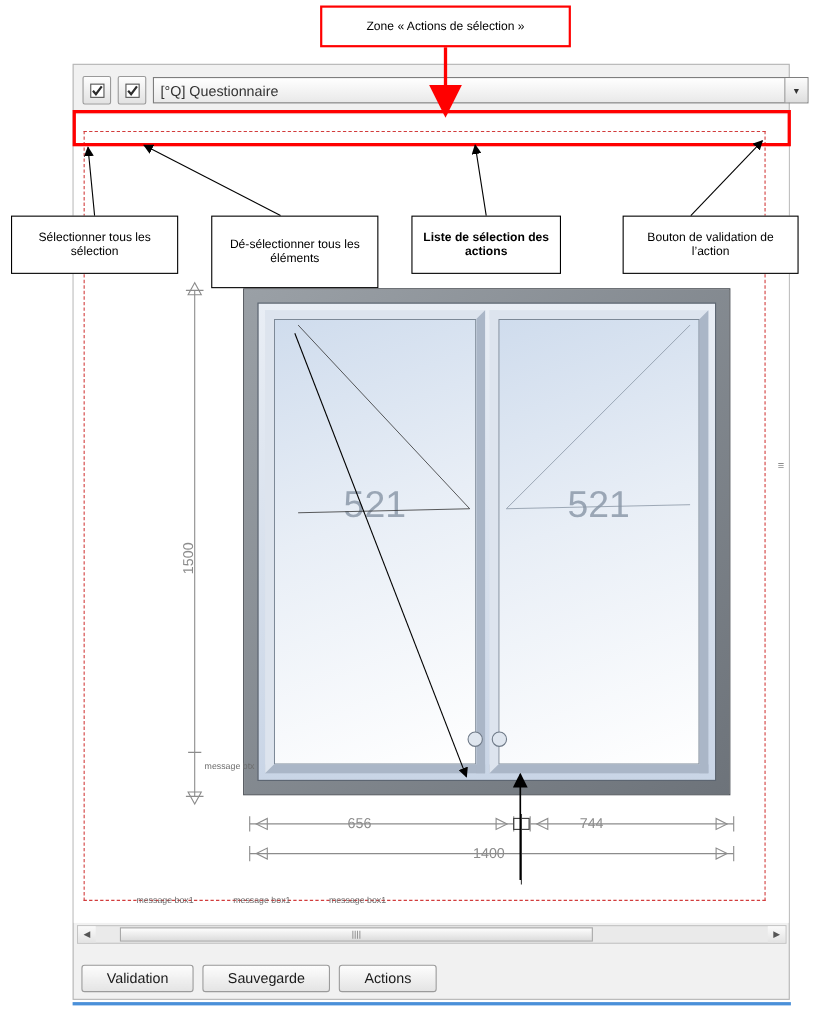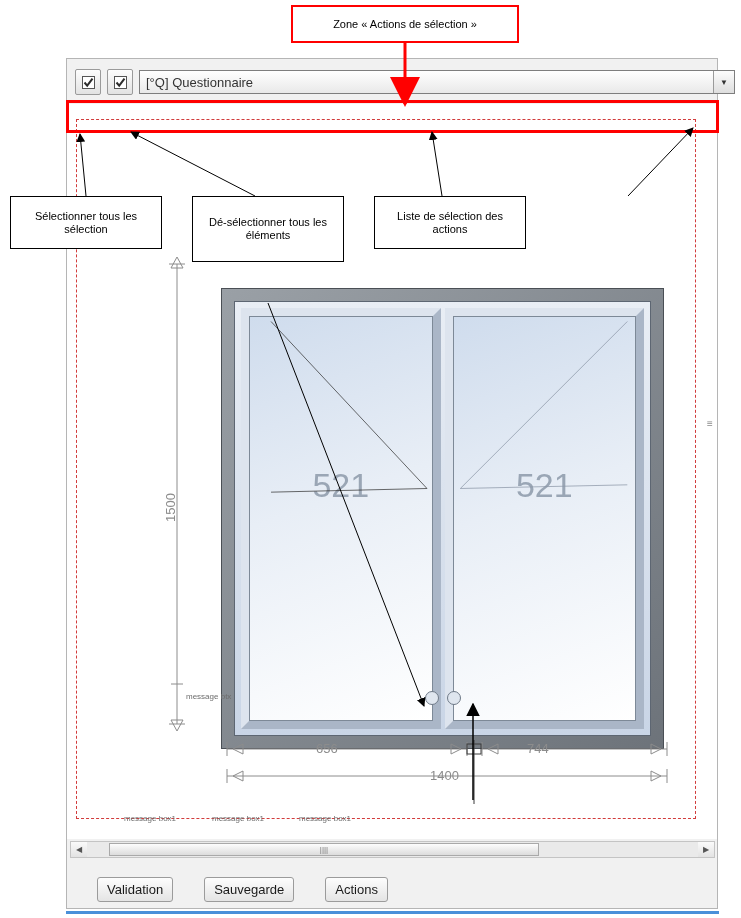--- a/index.html
+++ b/index.html
@@ -45,21 +45,21 @@
   #callout-select-all {
     left: 10px; top: 196px;
     width: 152px; height: 53px;
   }
   #callout-deselect-all {
     left: 192px; top: 196px;
     width: 152px; height: 66px;
   }
   #callout-action-list {
     left: 374px; top: 196px;
-    width: 152px; height: 53px;
+    width: 136px; height: 53px; font-weight: bold;
   }
   #callout-validate {
     left: 566px; top: 196px;
     width: 160px; height: 53px;
   }
 
   
   .app-window {
     position: absolute;
     left: 66px; top: 58px;
@@ -157,21 +157,20 @@
 
   
   .win-outer {
     position: absolute;
     left: 221px; top: 262px;
     width: 443px; height: 461px;
     background: linear-gradient(135deg,#9aa0a6,#6d737a);
     border: 1px solid #4a4f55;
     box-sizing: border-box;
     padding: 12px;
-    margin-top: 26px;
   }
   .win-inner {
     width: 100%; height: 100%;
     background: linear-gradient(#e9eef5, #c9d5e6);
     border: 1px solid #5d6672;
     box-sizing: border-box;
     display: flex;
     padding: 6px;
     gap: 4px;
   }
@@ -272,23 +271,22 @@
     left: 74px; top: 877px;
     display: flex;
     gap: 8px;
   }
   .btn {
     border: 1px solid #9b9b9b;
     background: linear-gradient(#fdfdfd, #e4e4e4);
     border-radius: 3px;
     font-size: 13px;
     color: #1a1a1a;
-    padding: 4px 9px;
-    box-sizing: border-box;
-    margin-left: 23px;
+    padding: 4px 22px;
+    box-sizing: border-box;
   }
   .blue-line {
     position: absolute;
     left: 66px; top: 911px;
     width: 653px; height: 3px;
     background: #4a90d9;
   }
 
   
   .overlay {
@@ -408,20 +406,21 @@
   </div>
 
   <div class="blue-line"></div>
 
   <div class="red-band"></div>
 
   <div class="callout red" id="callout-zone">Zone « Actions de sélection »</div>
   <div class="callout" id="callout-select-all">Sélectionner tous les sélection</div>
   <div class="callout" id="callout-deselect-all">Dé-sélectionner tous les éléments</div>
   <div class="callout" id="callout-action-list">Liste de sélection des actions</div>
+  <div class="callout" id="callout-validate">Bouton de validation de l’action</div>
 
   <svg class="overlay">
     <defs>
       <marker id="arrBlack" markerWidth="9" markerHeight="9" refX="8" refY="4.5" orient="auto">
         <path d="M0,0 L9,4.5 L0,9 z" fill="#000"></path>
       </marker>
       <marker id="arrRed" markerWidth="10" markerHeight="10" refX="9" refY="5" orient="auto">
         <path d="M0,0 L10,5 L0,10 z" fill="#ff0000"></path>
       </marker>
     </defs>

